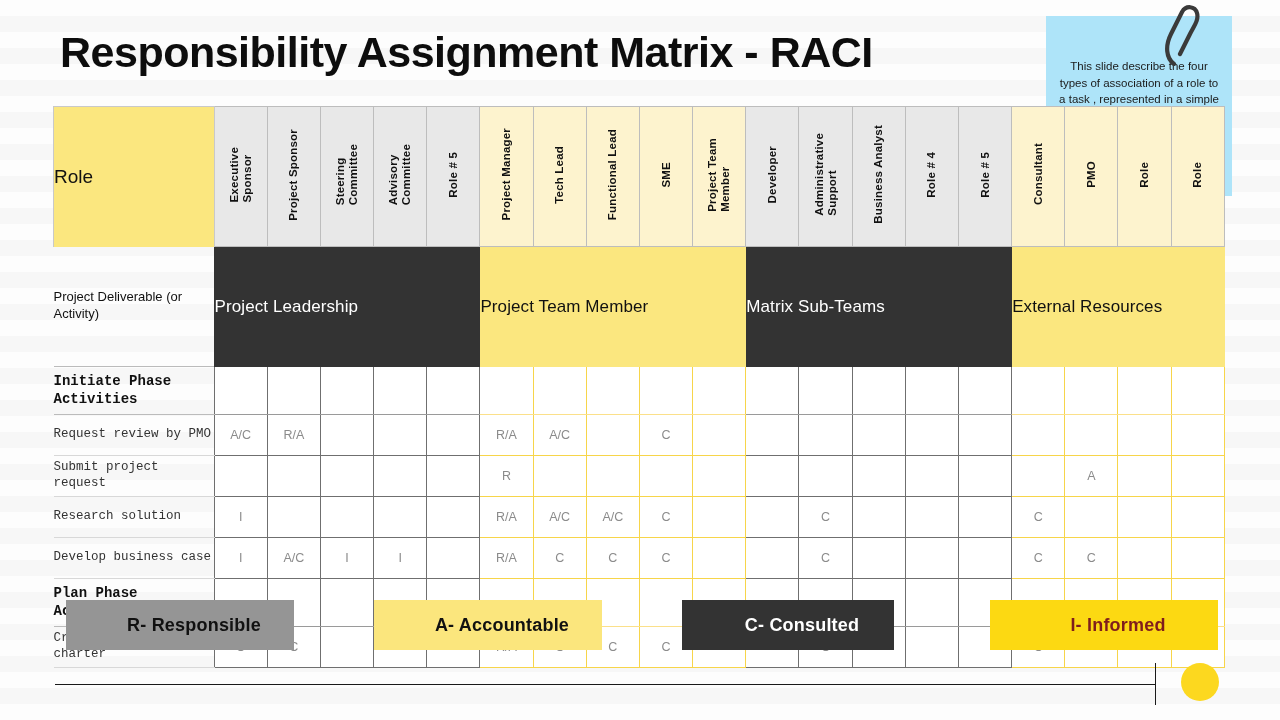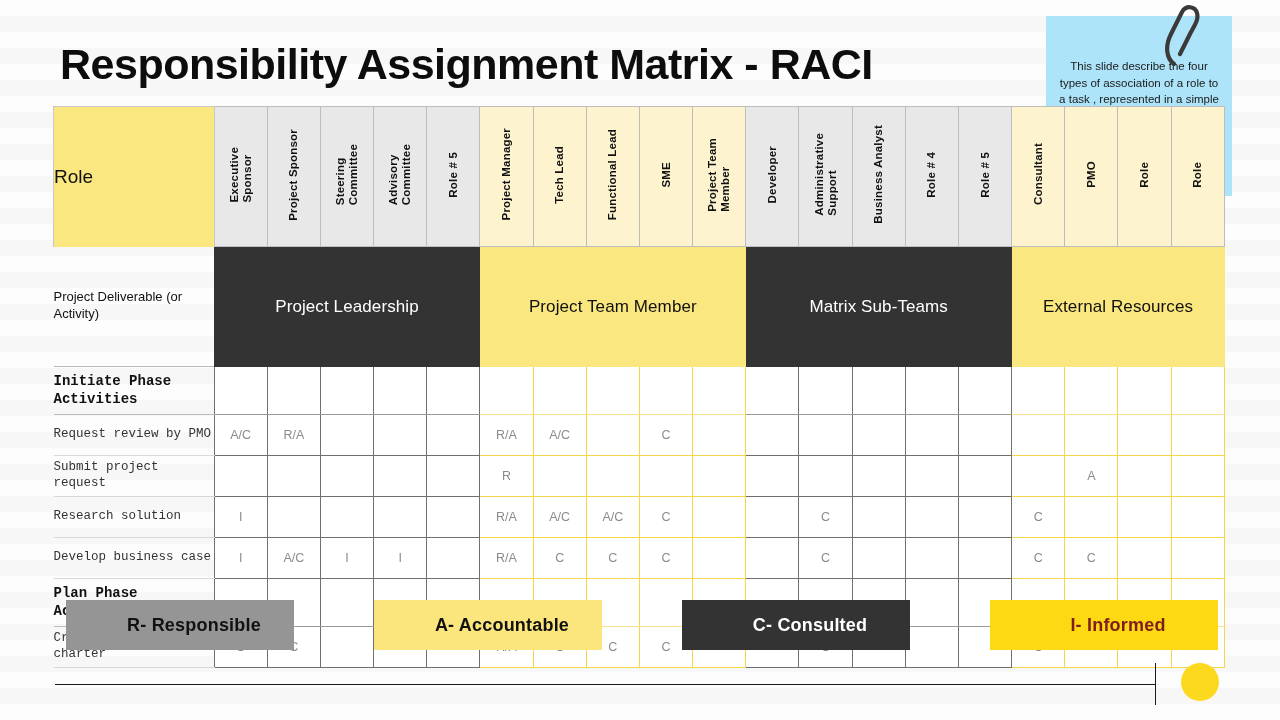--- a/index.html
+++ b/index.html
@@ -21,21 +21,21 @@
         to bottom,
         #fdfdfd 0px, #fdfdfd 16px,
         #f7f7f7 16px, #f7f7f7 32px
       );
   }
 
   
   #title {
     position: absolute;
     left: 60px;
-    top: 40px;
+    top: 28px;
     font-size: 43px;
     font-weight: bold;
     letter-spacing: -0.5px;
     color: #0d0d0d;
     white-space: nowrap;
     font-family: "Liberation Sans", sans-serif;
   }
 
   
   #sticky-wrap {
@@ -127,21 +127,21 @@
     text-align: left;
     white-space: pre-line;
     letter-spacing: 0.2px;
   }
   .vhead.grey { background: #e8e8e8; }
   .vhead.cream { background: #fdf3ce; }
 
   
   .band {
     height: 46px;
-    text-align: center;
+    text-align: left;
     font-size: 17px;
     font-weight: bold;
     letter-spacing: 0.1px;
     margin-top: 16px;
   }
   .band.dark { background: #333333; color: #ffffff; border: 1px solid #333333; }
   .band.light { background: #fbe77f; color: #111111; border: 1px solid #fbe77f; }
 
   
   .rowlabel {
@@ -198,21 +198,21 @@
     display: flex;
     align-items: center;
     justify-content: center;
     font-size: 18px;
     font-weight: bold;
     letter-spacing: 0.2px;
     padding-left: 28px;
   }
   .legend-box.b0 { left: 66px;   width: 228px; background: #959595; color: #111111; }
   .legend-box.b1 { left: 374px;  width: 228px; background: #fbe67d; color: #111111; }
-  .legend-box.b2 { left: 682px;  width: 228px; background: #333333; color: #ffffff; }
+  .legend-box.b2 { left: 682px;  width: 212px; background: #333333; color: #ffffff; }
   .legend-box.b3 { left: 990px;  width: 228px; background: #fcd912; color: #7f1d1d; }
 
   
   #footer-rule {
     position: absolute;
     left: 55px;
     top: 684px;
     width: 1100px;
     height: 1px;
     background: #1a1a1a;

